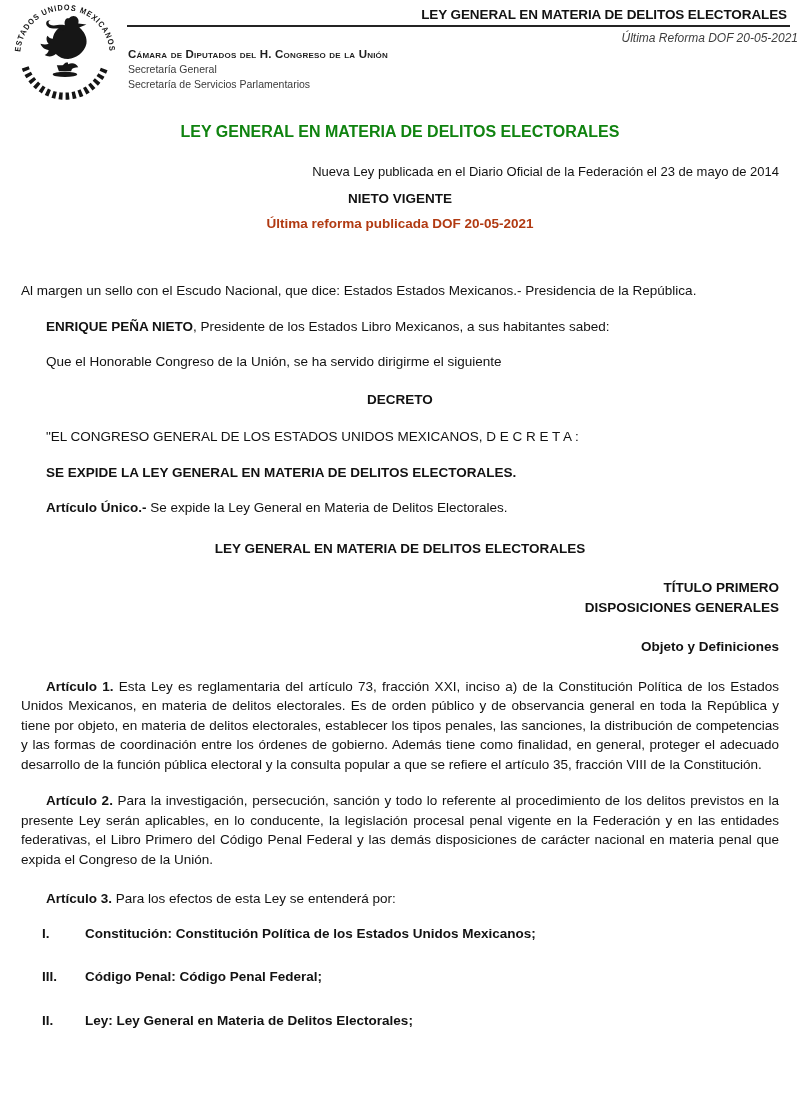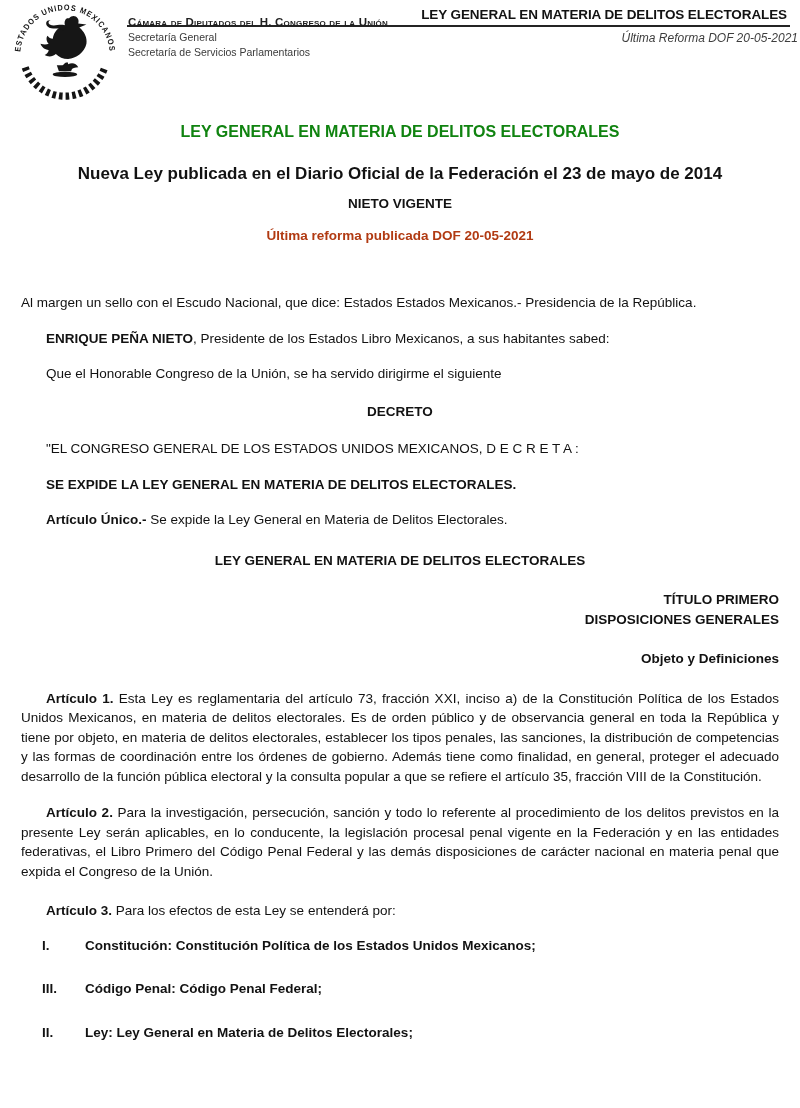--- a/index.html
+++ b/index.html
@@ -7,29 +7,29 @@
     position:relative; width:800px; height:1108px; background:#ffffff;
     font-family:"Liberation Sans","DejaVu Sans",sans-serif; color:#121212;
     overflow:hidden;
   }
   
   .header { position:absolute; top:0; left:0; right:0; height:110px; }
   .seal { position:absolute; left:14px; top:2px; width:102px; height:102px; }
   .rule { position:absolute; left:127px; right:10px; top:25px; border-top:2px solid #242424; }
   .hdr-title { position:absolute; right:13px; top:7px; font-size:13.5px; font-weight:700; letter-spacing:-0.1px; white-space:nowrap; }
   .hdr-reform { position:absolute; right:2px; top:31px; font-size:12px; font-style:italic; color:#3d3d3d; white-space:nowrap; }
-  .org { position:absolute; left:128px; top:15px; line-height:1.3; }
+  .org { position:absolute; left:128px; top:47px; line-height:1.3; }
   .org-1 { font-size:11.5px; font-weight:700; font-variant:small-caps; letter-spacing:0.2px; color:#1e1e1e; }
   .org-2, .org-3 { font-size:10.5px; color:#3a3a3a; margin-top:1px; }
   
   .content { position:absolute; top:110px; left:21px; right:21px; }
   .doc-title   { margin-top:13px; text-align:center; font-weight:700; font-size:16px; color:var(--green,#108310); }
-  .pub-line    { margin-top:23px; text-align:center; font-weight:700; font-size:17px; }
+  .pub-line    { margin-top:23px; text-align:right; font-weight:400; font-size:13px; }
   .vigente     { margin-top:12px; text-align:center; font-weight:700; font-size:13.5px; }
-  .reforma-red { margin-top:17px;  text-align:center; font-weight:700; font-size:13.5px; color:var(--red,#b13a12); }
+  .reforma-red { margin-top:10px;  text-align:center; font-weight:700; font-size:13.5px; color:var(--red,#b13a12); }
   .body-text { margin-top:50px; font-size:13.5px; line-height:19.5px; }
   .para   { margin:0 0 16px 0; text-align:justify; }
   .indent { text-indent:25px; }
   .center-h { text-align:center; font-weight:700; margin:18px 0; }
   .h-group  { text-align:right; font-weight:700; margin:20px 0; line-height:19.5px; }
   .law-title-h { margin:21px 0 19px; }
   .defs { margin-top:15px; }
   .def-item { display:flex; margin-bottom:24px; }
   .def-num  { flex:0 0 64px; box-sizing:border-box; padding-left:21px; font-weight:700; }
   .def-text { flex:1;font-weight:bold; }

